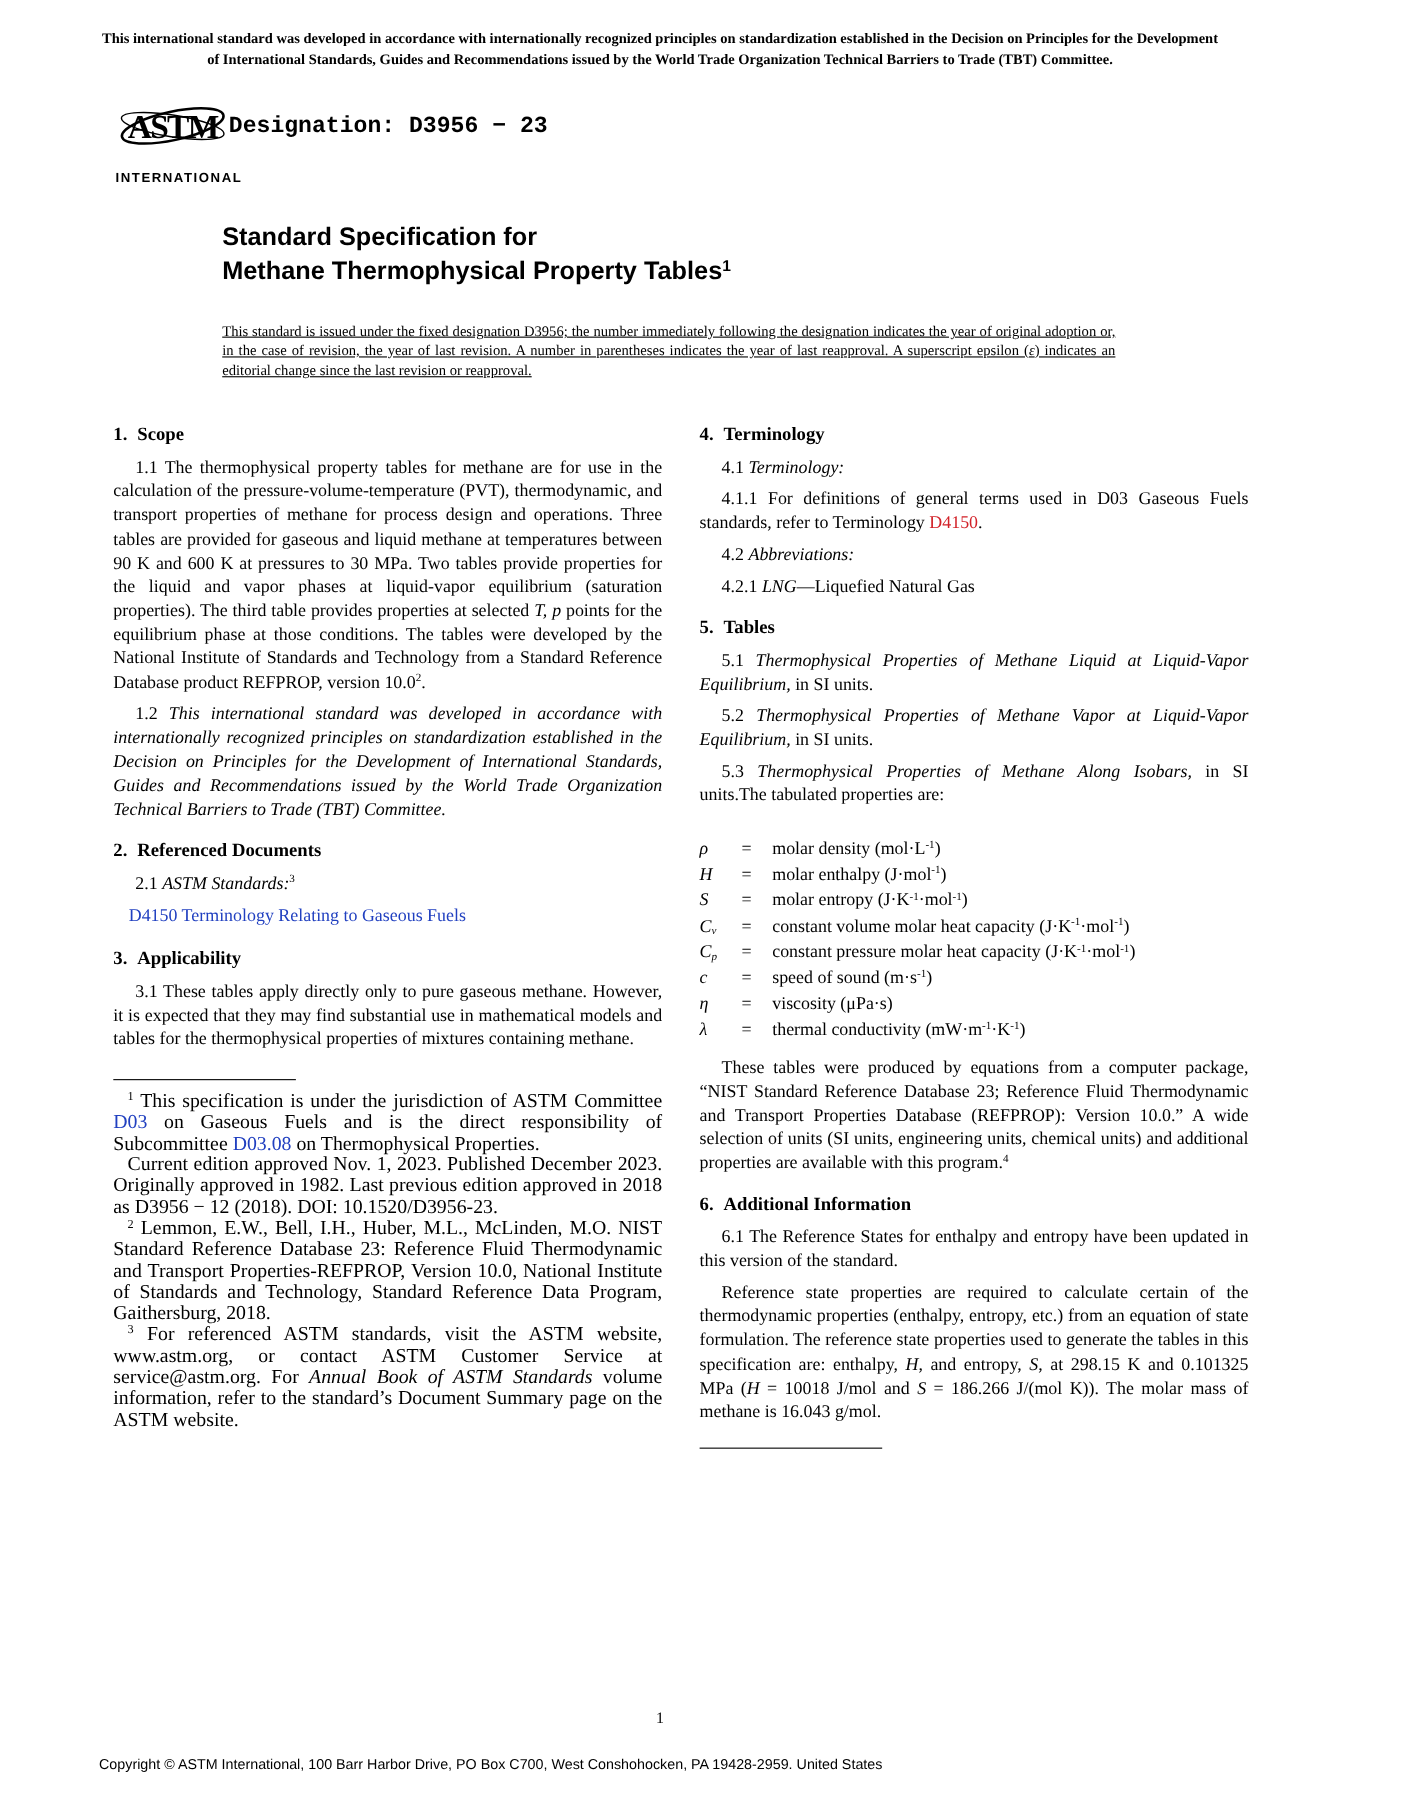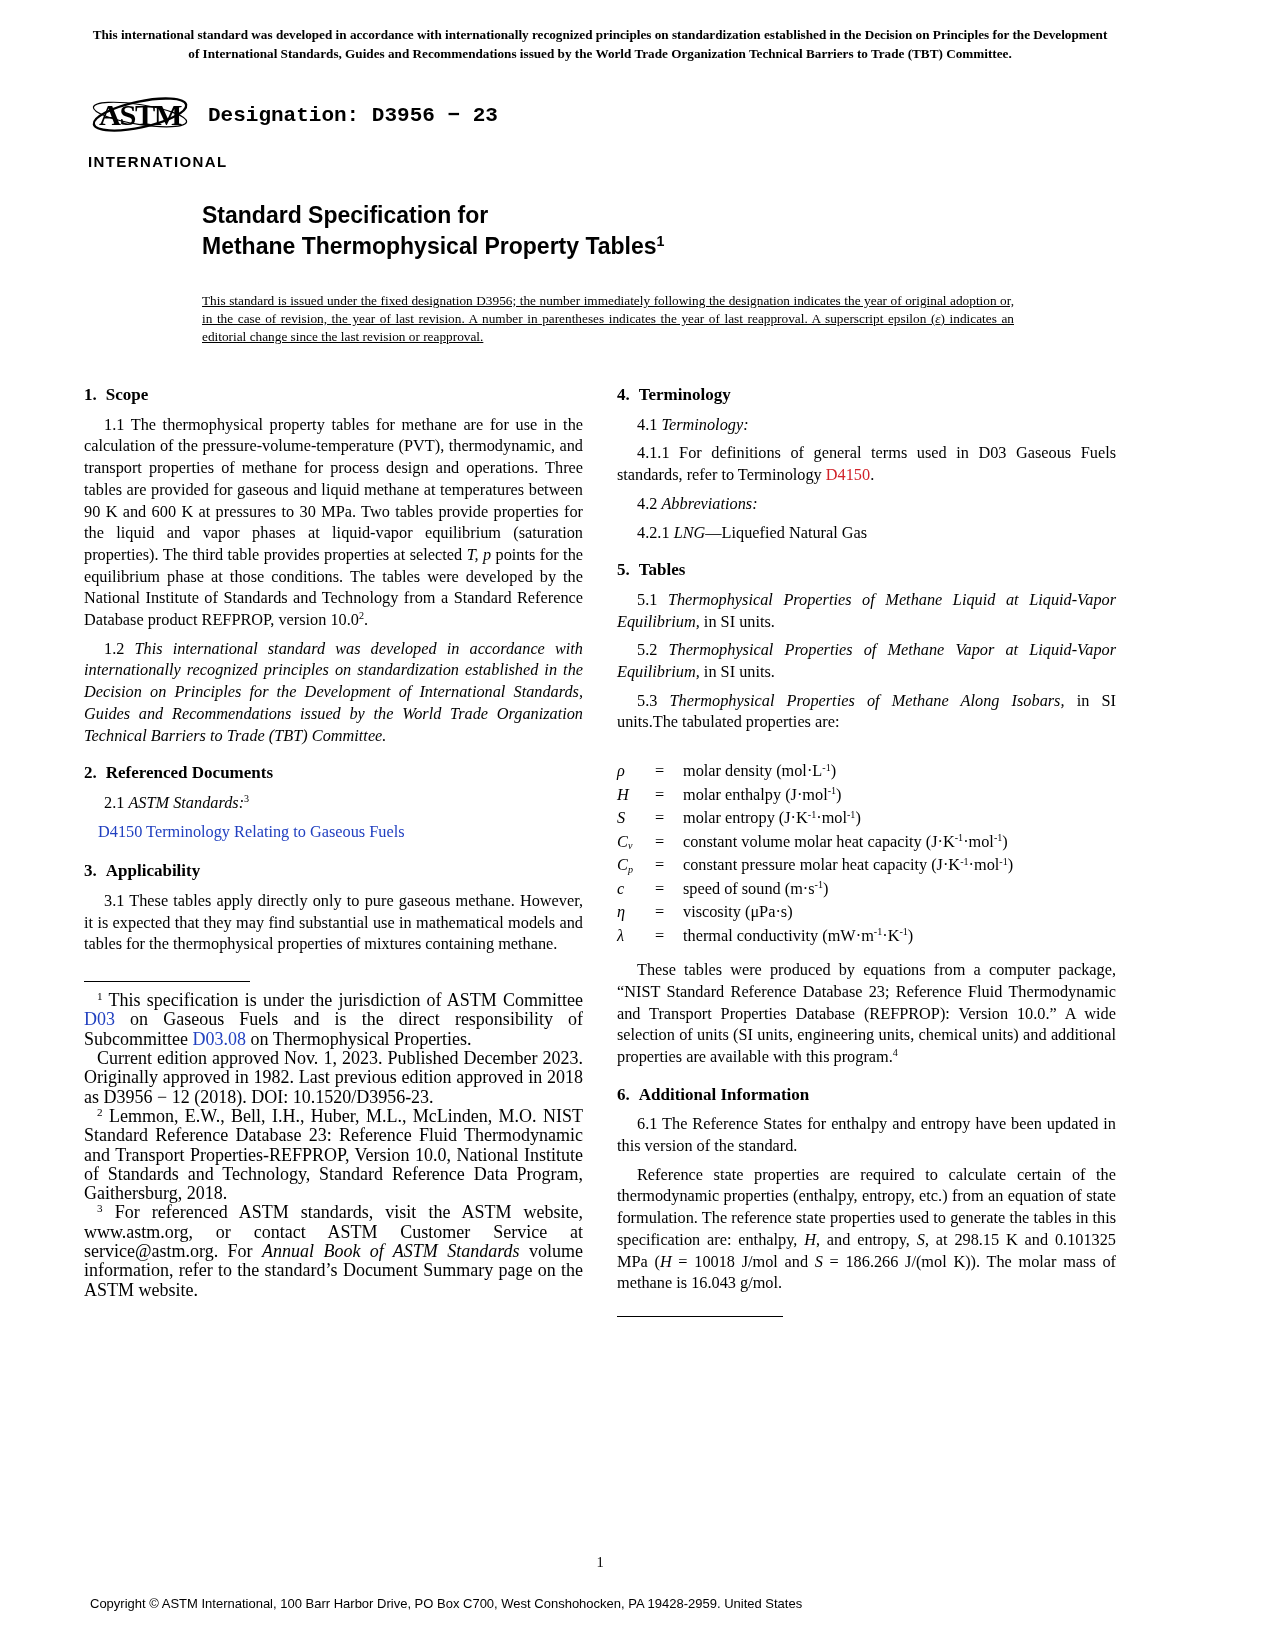--- a/index.html
+++ b/index.html
@@ -4,39 +4,39 @@
 <style>
   html, body { margin:0; padding:0; background:#ffffff; }
   .page {
     position:relative; width:1200px; height:1650px; background:#ffffff;
     font-family:"Liberation Serif", serif; color:#000; overflow:hidden;
   }
   .top-disclaimer {
     position:absolute; top:26px; left:86px; right:86px;
     font-weight:700; font-size:13.2px; line-height:18.5px; text-align:center;
   }
-  .masthead { position:absolute; top:78px; left:88px; width:104px; text-align:center; }
+  .masthead { position:absolute; top:78px; left:105px; width:104px; text-align:center; }
   .logo-intl {
     font-family:"Liberation Sans", sans-serif; font-weight:700;
-    font-size:15px; letter-spacing:1.4px; margin-top:1px; text-align:left;
+    font-size:12px; letter-spacing:1.4px; margin-top:1px; text-align:left;
   }
   .designation {
     position:absolute; top:104px; left:208px;
     font-family:Liberation Mono, monospace; font-weight:700; font-size:21px;
   }
   .title-block {
     position:absolute; top:200px; left:202px; width:830px;
     font-family:"Liberation Sans", sans-serif; font-weight:700;
     font-size:23px; line-height:31px;
   }
   .issued {
     position:absolute; top:292px; left:202px; width:812px;
     font-size:13.3px; line-height:18px; text-align:justify; hyphens:auto;text-decoration:underline;
   }
-  .columns { position:absolute; top:382px; left:84px; width:1032px; display:flex; gap:34px;justify-content:space-between; }
+  .columns { position:absolute; top:382px; left:103px; width:1032px; display:flex; gap:34px;justify-content:space-between; }
   .col { width:499px; font-size:16.3px; line-height:21.7px; }
   h3.sec { font-size:17px; font-weight:700; margin:16px 0 8px 0; font-family:"Liberation Serif", serif; }
   h3.sec.first { margin-top:2px; }
   .sec-t { margin-left:9px; }
   p.body { margin:0 0 7px 0; text-indent:20px; text-align:justify; hyphens:auto; }
   p.ref  { margin:0 0 18px 14px; text-indent:0; }
   table.symbols { margin:26px 0 12px 0; width:100%; border-collapse:collapse; }
   table.symbols td { line-height:23.5px; vertical-align:baseline; padding:0; font-size:16.3px; }
   td.sym { width:38px; }
   td.eq  { width:28px; }

